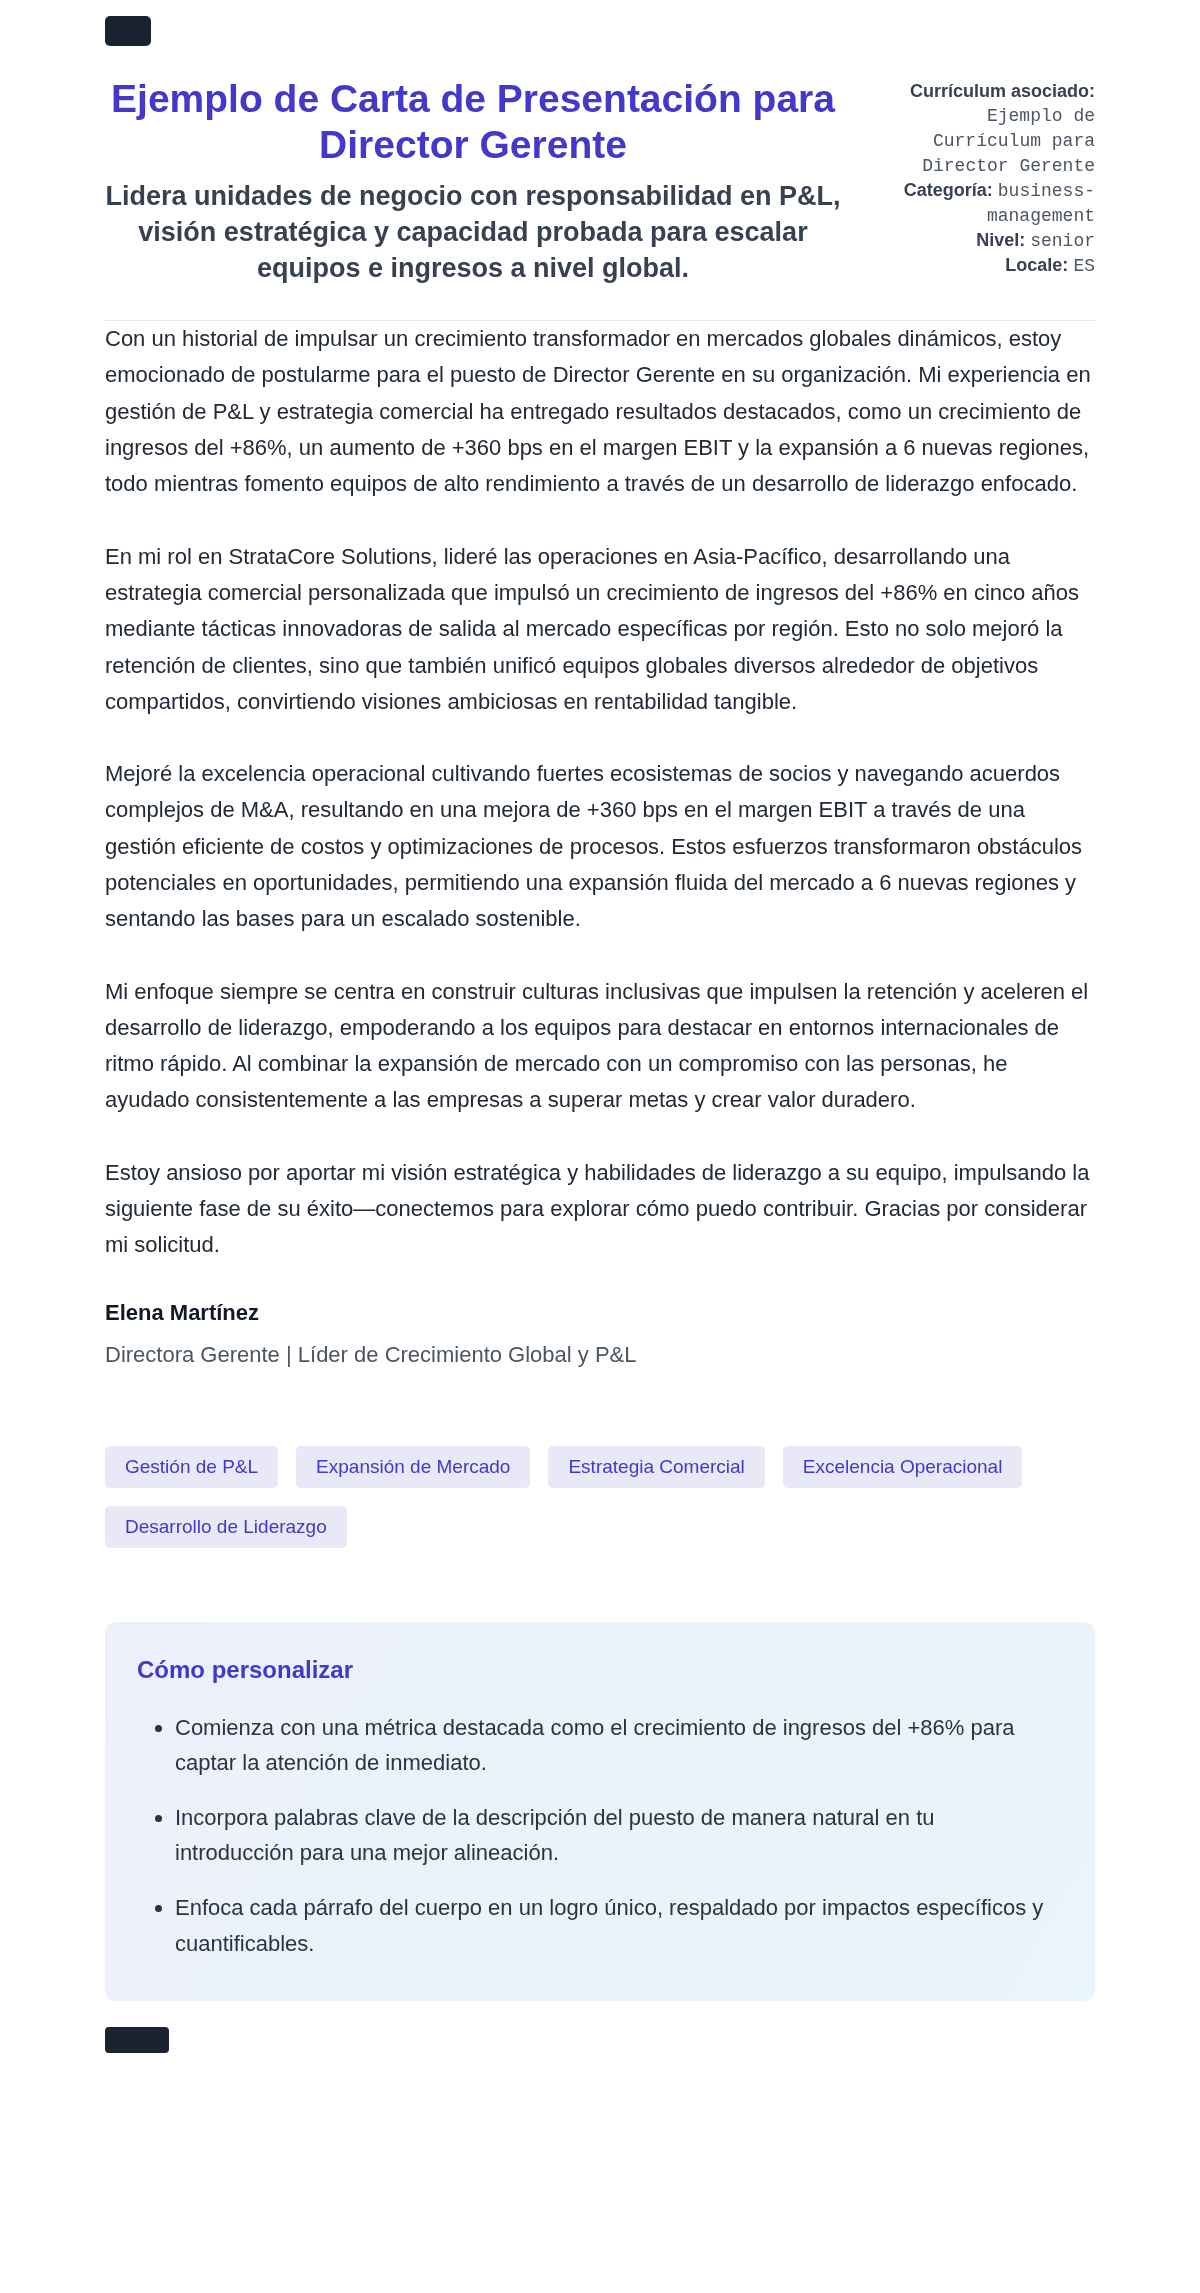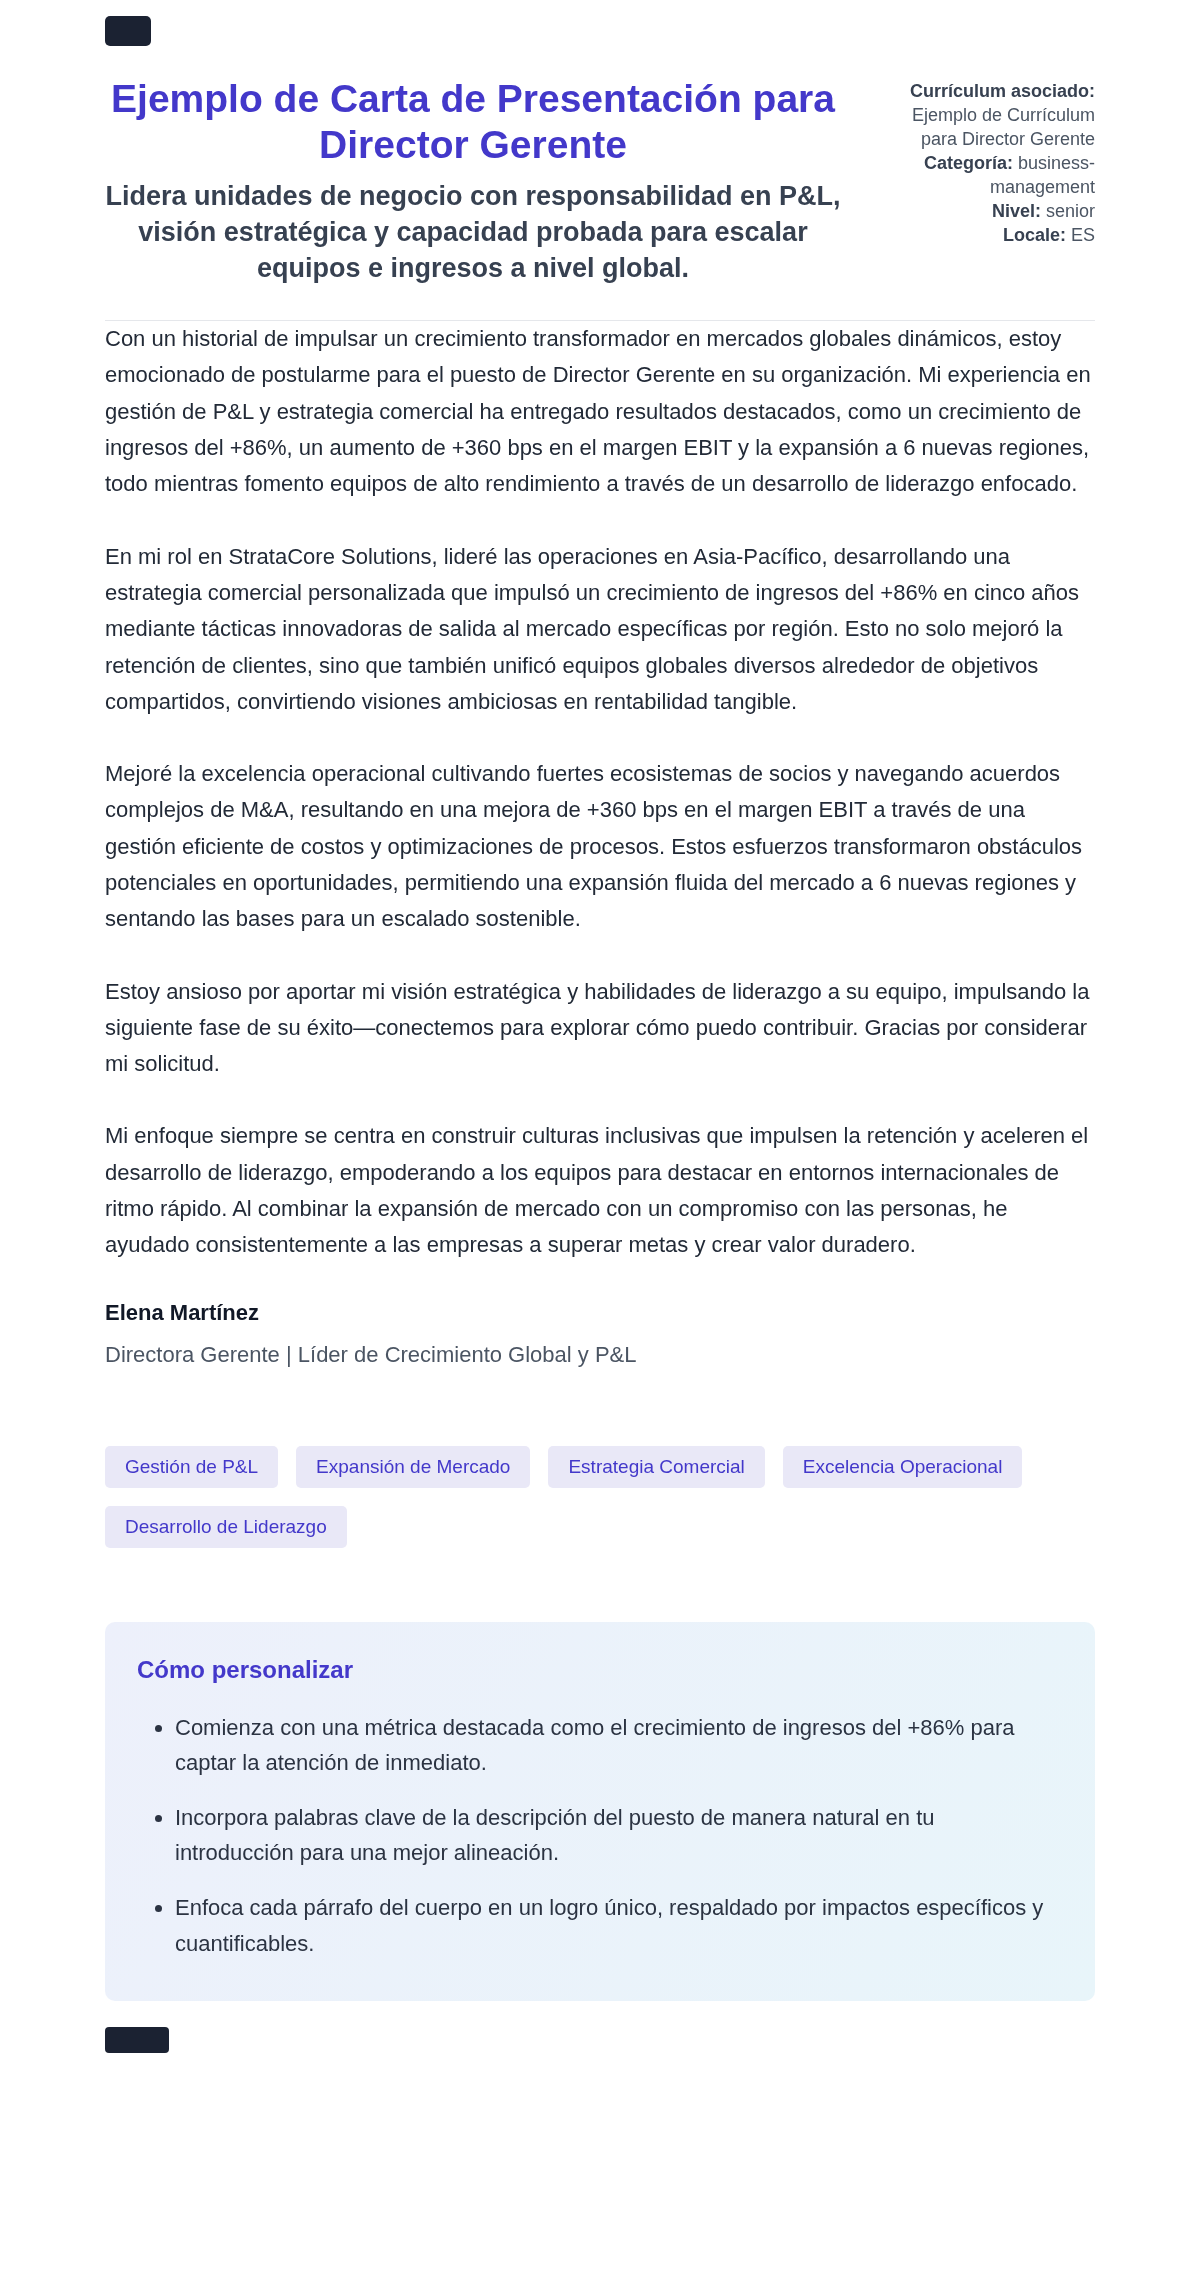--- a/index.html
+++ b/index.html
@@ -25,21 +25,21 @@
   .header-left{max-width:736px;text-align:center;}
   h1.page-title{
     font-size:39px;line-height:1.17;font-weight:700;
     color:var(--accent,#4338ca);margin:0 0 12px;
   }
   .subtitle{font-size:27px;line-height:1.32;font-weight:700;color:#374151;margin:0;}
 
   .meta{width:214px;flex:none;text-align:right;font-size:18px;line-height:1.33;padding-top:4px;}
   .meta-row{margin:0;}
   .meta-label{font-weight:700;color:#374151;}
-  .meta-value{color:#4b5563;text-decoration:none;}
+  .meta-value{color:#4b5563;text-decoration:none;font-family:Liberation Mono, monospace;}
 
   hr.divider{border:none;border-top:1px solid #e5e7eb;margin:34px 0 0;}
 
   .greeting{color:var(--accent,#4338ca);font-weight:700;font-size:22px;margin:46px 0 26px;}
   .body-p{font-size:22px;line-height:1.65;margin:0 0 36px;color:#222a37;}
 
   .sig-name{font-size:22px;font-weight:700;color:#111827;margin:24px 0 0;}
   .sig-title{font-size:22px;color:#4b5563;margin:16px 0 0;}
 
   .tags{display:flex;flex-wrap:wrap;gap:18px;margin-top:78px;}
@@ -88,22 +88,22 @@
       </div>
     </aside>
   </section>
 
   <hr class="divider">
 
   <section class="letter">
     <p class="body-p">Con un historial de impulsar un crecimiento transformador en mercados globales dinámicos, estoy emocionado de postularme para el puesto de Director Gerente en su organización. Mi experiencia en gestión de P&amp;L y estrategia comercial ha entregado resultados destacados, como un crecimiento de ingresos del +86%, un aumento de +360 bps en el margen EBIT y la expansión a 6 nuevas regiones, todo mientras fomento equipos de alto rendimiento a través de un desarrollo de liderazgo enfocado.</p>
     <p class="body-p">En mi rol en StrataCore Solutions, lideré las operaciones en Asia-Pacífico, desarrollando una estrategia comercial personalizada que impulsó un crecimiento de ingresos del +86% en cinco años mediante tácticas innovadoras de salida al mercado específicas por región. Esto no solo mejoró la retención de clientes, sino que también unificó equipos globales diversos alrededor de objetivos compartidos, convirtiendo visiones ambiciosas en rentabilidad tangible.</p>
     <p class="body-p">Mejoré la excelencia operacional cultivando fuertes ecosistemas de socios y navegando acuerdos complejos de M&amp;A, resultando en una mejora de +360 bps en el margen EBIT a través de una gestión eficiente de costos y optimizaciones de procesos. Estos esfuerzos transformaron obstáculos potenciales en oportunidades, permitiendo una expansión fluida del mercado a 6 nuevas regiones y sentando las bases para un escalado sostenible.</p>
+    <p class="body-p">Mi enfoque siempre se centra en construir culturas inclusivas que impulsen la retención y aceleren el desarrollo de liderazgo, empoderando a los equipos para destacar en entornos internacionales de ritmo rápido. Al combinar la expansión de mercado con un compromiso con las personas, he ayudado consistentemente a las empresas a superar metas y crear valor duradero.</p>
     <p class="body-p">Estoy ansioso por aportar mi visión estratégica y habilidades de liderazgo a su equipo, impulsando la siguiente fase de su éxito—conectemos para explorar cómo puedo contribuir. Gracias por considerar mi solicitud.</p>
-    <p class="body-p">Mi enfoque siempre se centra en construir culturas inclusivas que impulsen la retención y aceleren el desarrollo de liderazgo, empoderando a los equipos para destacar en entornos internacionales de ritmo rápido. Al combinar la expansión de mercado con un compromiso con las personas, he ayudado consistentemente a las empresas a superar metas y crear valor duradero.</p>
     <p class="sig-name">Elena Martínez</p>
     <p class="sig-title">Directora Gerente | Líder de Crecimiento Global y P&amp;L</p>
   </section>
 
   <section class="tags">
     <span class="chip">Gestión de P&amp;L</span>
     <span class="chip">Expansión de Mercado</span>
     <span class="chip">Estrategia Comercial</span>
     <span class="chip">Excelencia Operacional</span>
     <span class="chip">Desarrollo de Liderazgo</span>

